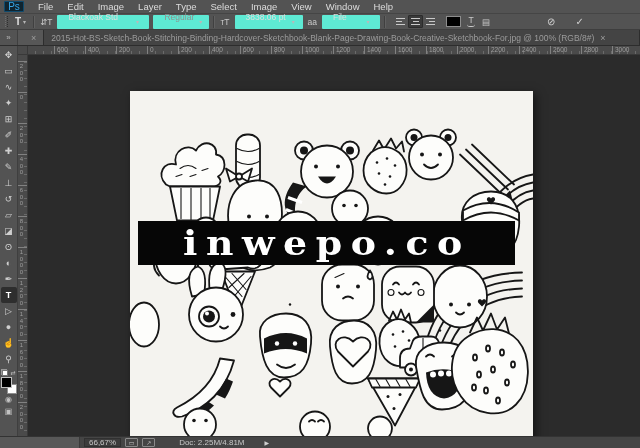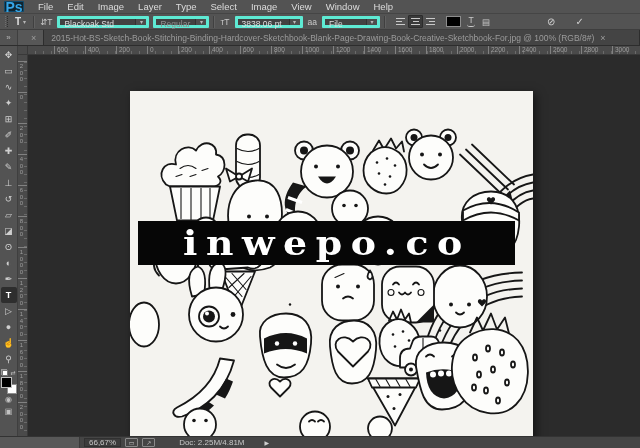--- a/index.html
+++ b/index.html
@@ -1,33 +1,33 @@
 <!DOCTYPE html>
 <html><head>
 <meta charset="utf-8">
 <style>
   *{margin:0;padding:0;box-sizing:border-box}
   html,body{background:#222}
   .app{width:640px;height:448px;position:relative;background:#535353;font-family:"Liberation Sans",sans-serif;overflow:hidden;color:#d6d6d6}
 
   
   .menu-bar{height:14px;display:flex;align-items:center;background:#535353;border-bottom:1px solid #454545;padding-left:4px}
-  .ps-logo{width:20px;height:11px;background:#10242f;color:#35a6e8;font-size:14px;font-weight:bold;display:flex;align-items:center;justify-content:center;border:1px solid #0d4a6e;border-radius:1px;margin-right:7px;flex:0 0 auto}
+  .ps-logo{width:20px;height:11px;background:#10242f;color:#35a6e8;font-size:10px;font-weight:normal;display:flex;align-items:center;justify-content:center;border:1px solid #0d4a6e;border-radius:1px;margin-right:7px;flex:0 0 auto}
   .menu-items{display:flex;align-items:center;height:100%}
   .menu-item{font-size:9.5px;padding:0 7px;color:#dcdcdc;line-height:13px;white-space:nowrap}
 
   
   .options-bar{height:16px;background:#535353;border-bottom:1px solid #3e3e3e;display:flex;align-items:center;font-size:9px;gap:4px;padding-left:5px}
   .grip{width:3px;height:11px;border-left:1px dotted #6e6e6e;border-right:1px dotted #2f2f2f}
   .tool-preset{display:flex;align-items:center;gap:2px;padding:0 3px}
   .tp-glyph{font-size:10px;font-weight:bold;color:#e0e0e0}
   .tiny-arrow{font-size:6px;color:#b5b5b5}
   .sep{width:0;height:12px;border-left:1px solid #404040;border-right:1px solid #606060}
   .icon-label{font-size:8.5px;color:#cacaca;padding:0 1px;white-space:nowrap}
-  .combo{height:12px;background:#424242;border:3px solid #5eead4;display:flex;align-items:flex-start;border-radius:1px}
+  .combo{height:12px;background:#424242;border:7px solid #5eead4;display:flex;align-items:flex-end;border-radius:1px}
   .combo .val{padding:0 4px;font-size:8.5px;color:#dedede;white-space:nowrap}
   .combo.disabled .val{color:#8f8f8f}
   .combo .arr{width:11px;height:100%;border-left:1px solid #323232;background:#4d4d4d;font-size:6px;display:flex;align-items:center;justify-content:center;color:#b9b9b9}
   .w-font{width:92px;justify-content:space-between}
   .w-style{width:56px;justify-content:space-between}
   .w-size{width:68px;justify-content:space-between}
   .w-aa{width:58px;justify-content:space-between}
   .align-group{display:flex;gap:1px;margin-left:2px}
   .align-btn{width:15px;height:13px;display:flex;flex-direction:column;justify-content:center;gap:2px;padding:2px 3px;border:1px solid transparent;border-radius:1px}
   .align-btn i{display:block;height:1px;background:#c9c9c9}

